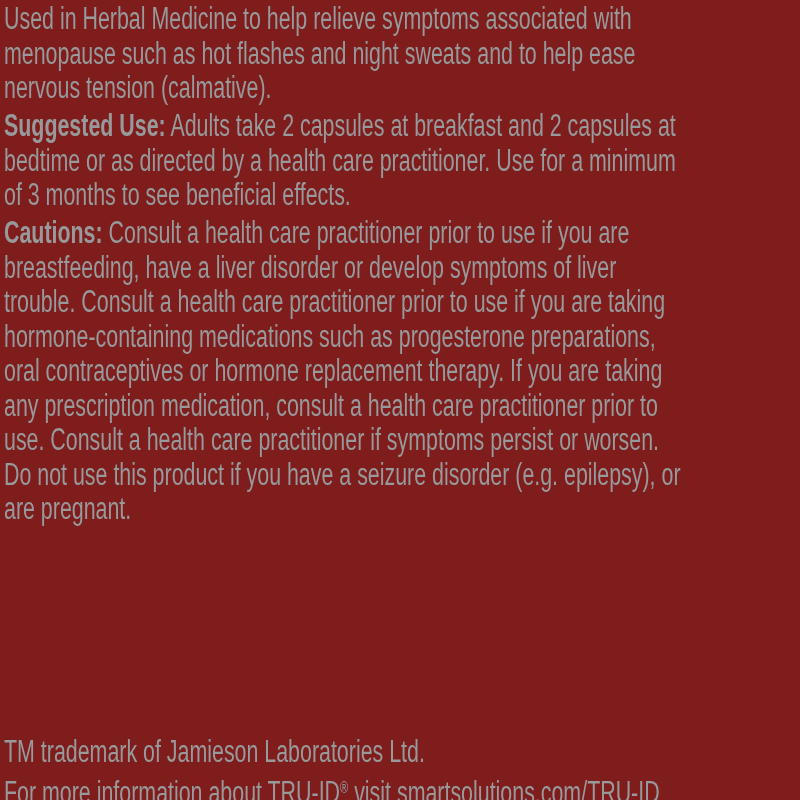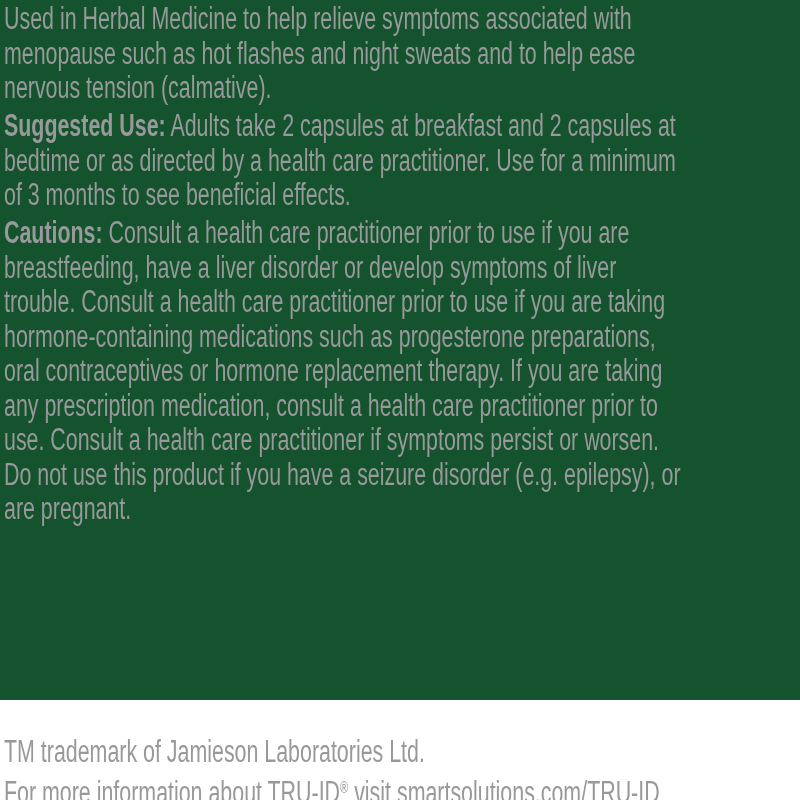--- a/index.html
+++ b/index.html
@@ -7,22 +7,22 @@
     padding: 0;
     width: 800px;
     height: 800px;
     background: #ffffff;
     overflow: hidden;
     font-family: "Liberation Sans", sans-serif;
   }
   .label-canvas {
     position: relative;
     width: 800px;
-    height: 700px;
-    background: #14532d;
+    height: 800px;
+    background: #7f1d1d;
   }
   .label-text {
     position: absolute;
     left: 4px;
     top: 0;
     width: 1160px;            
     transform: scaleX(0.69);  
     transform-origin: 0 0;
     color: #98999b;
     font-size: 31px;

